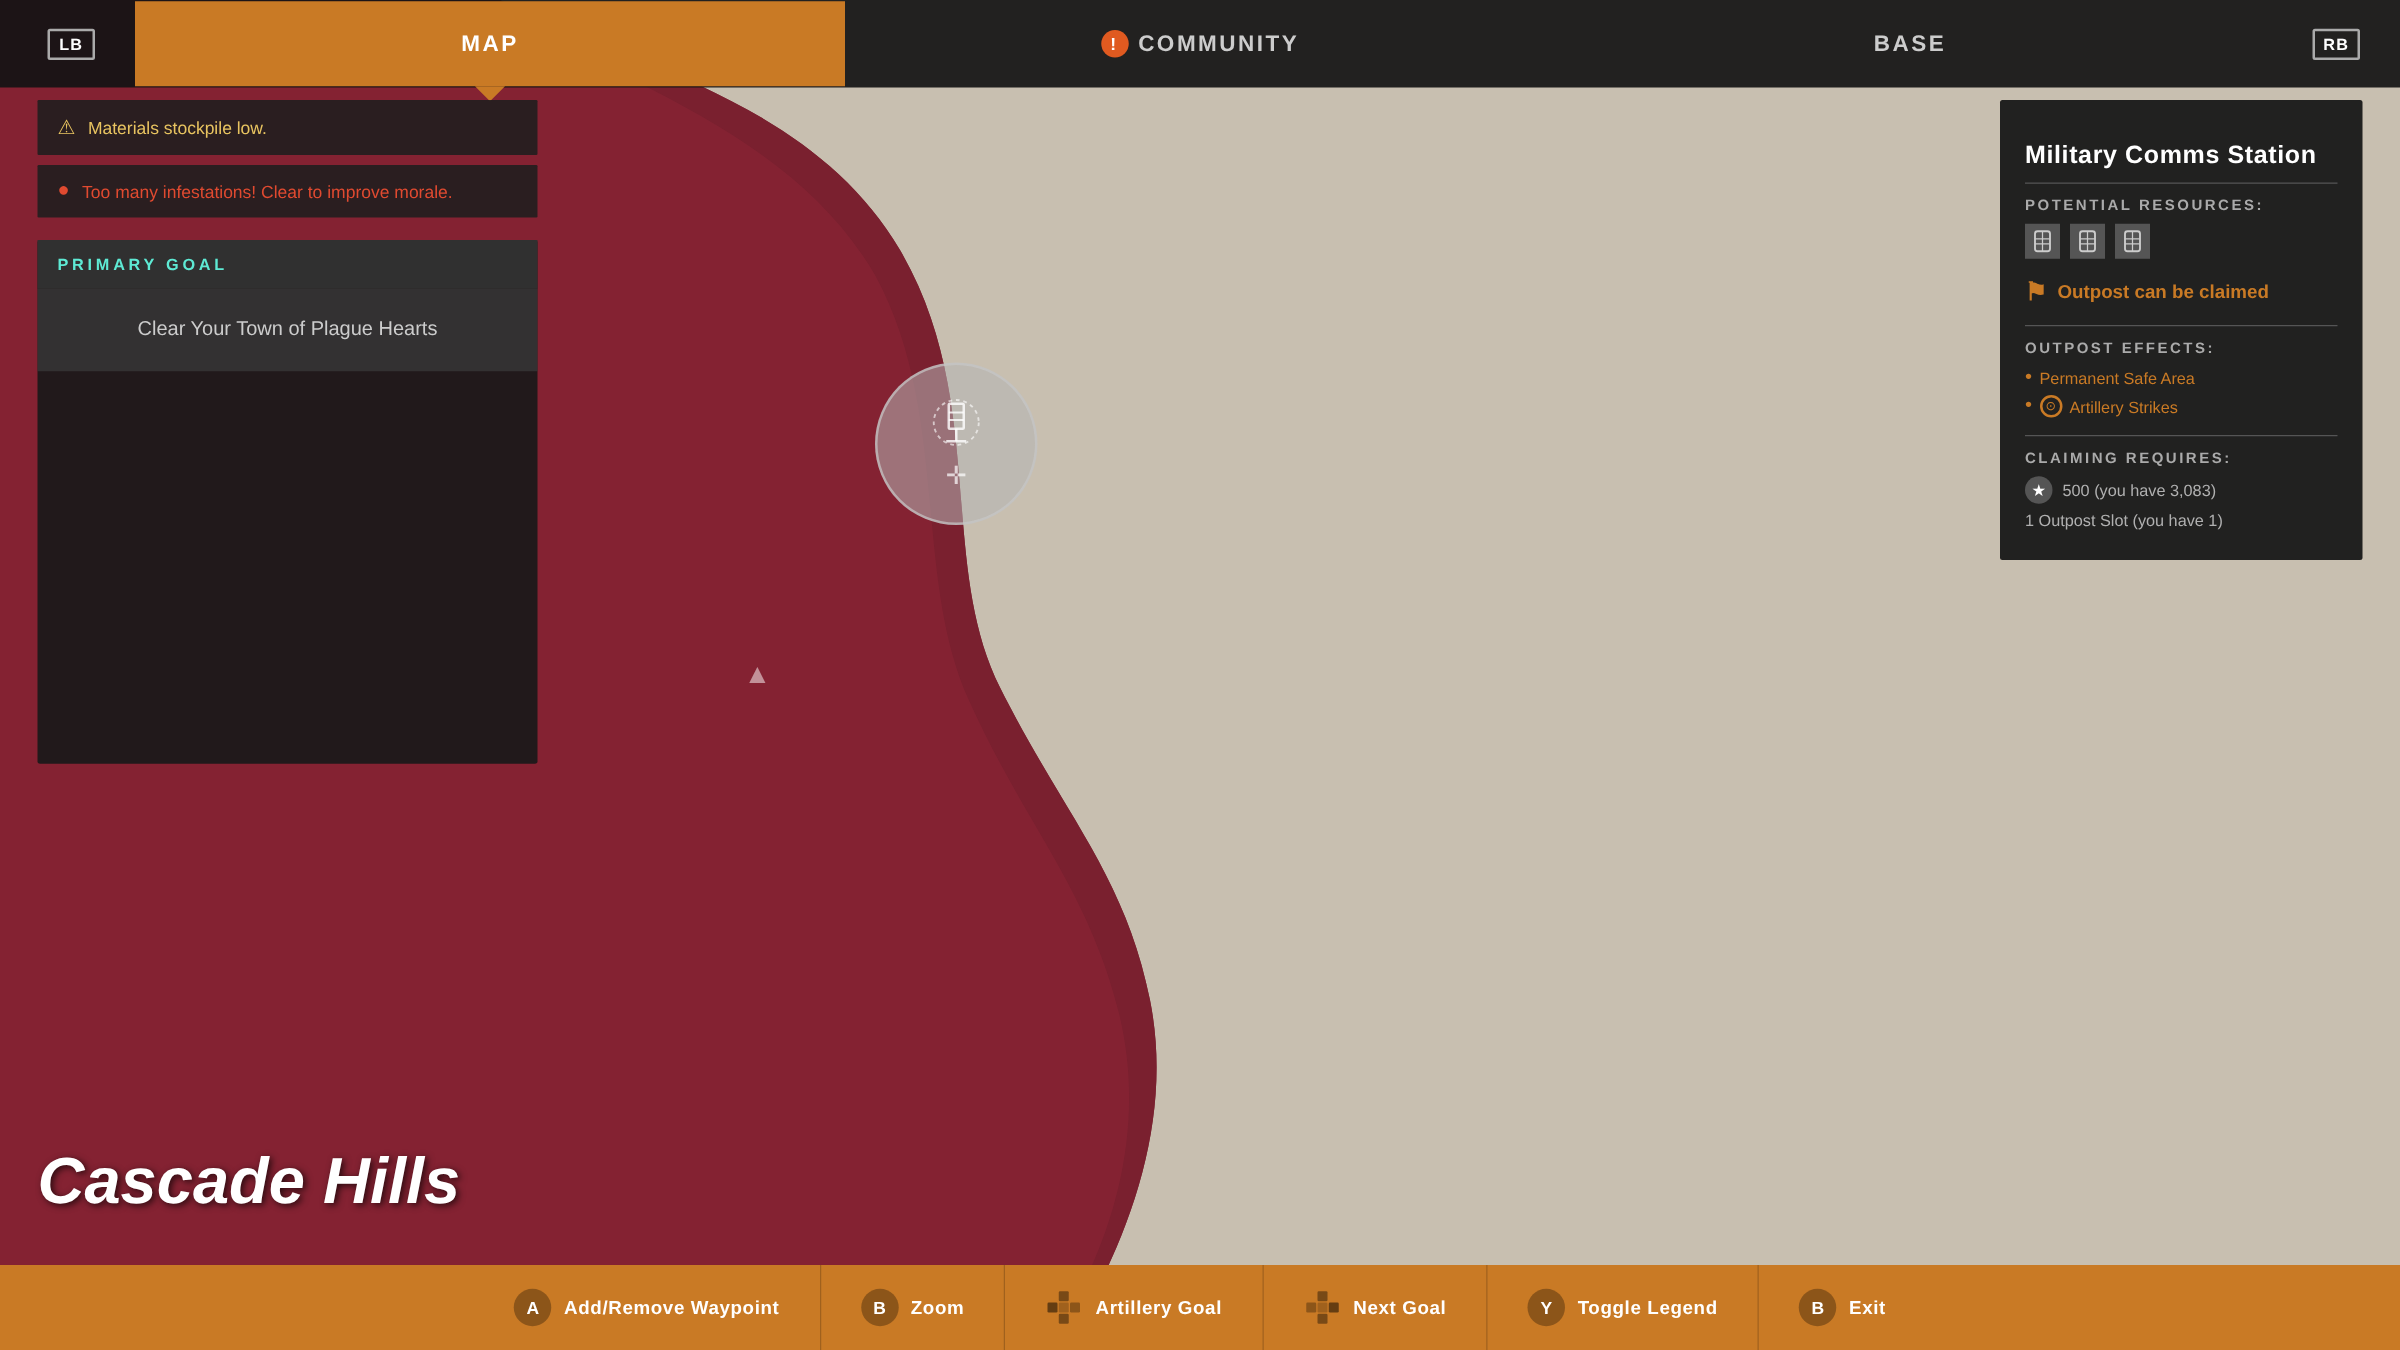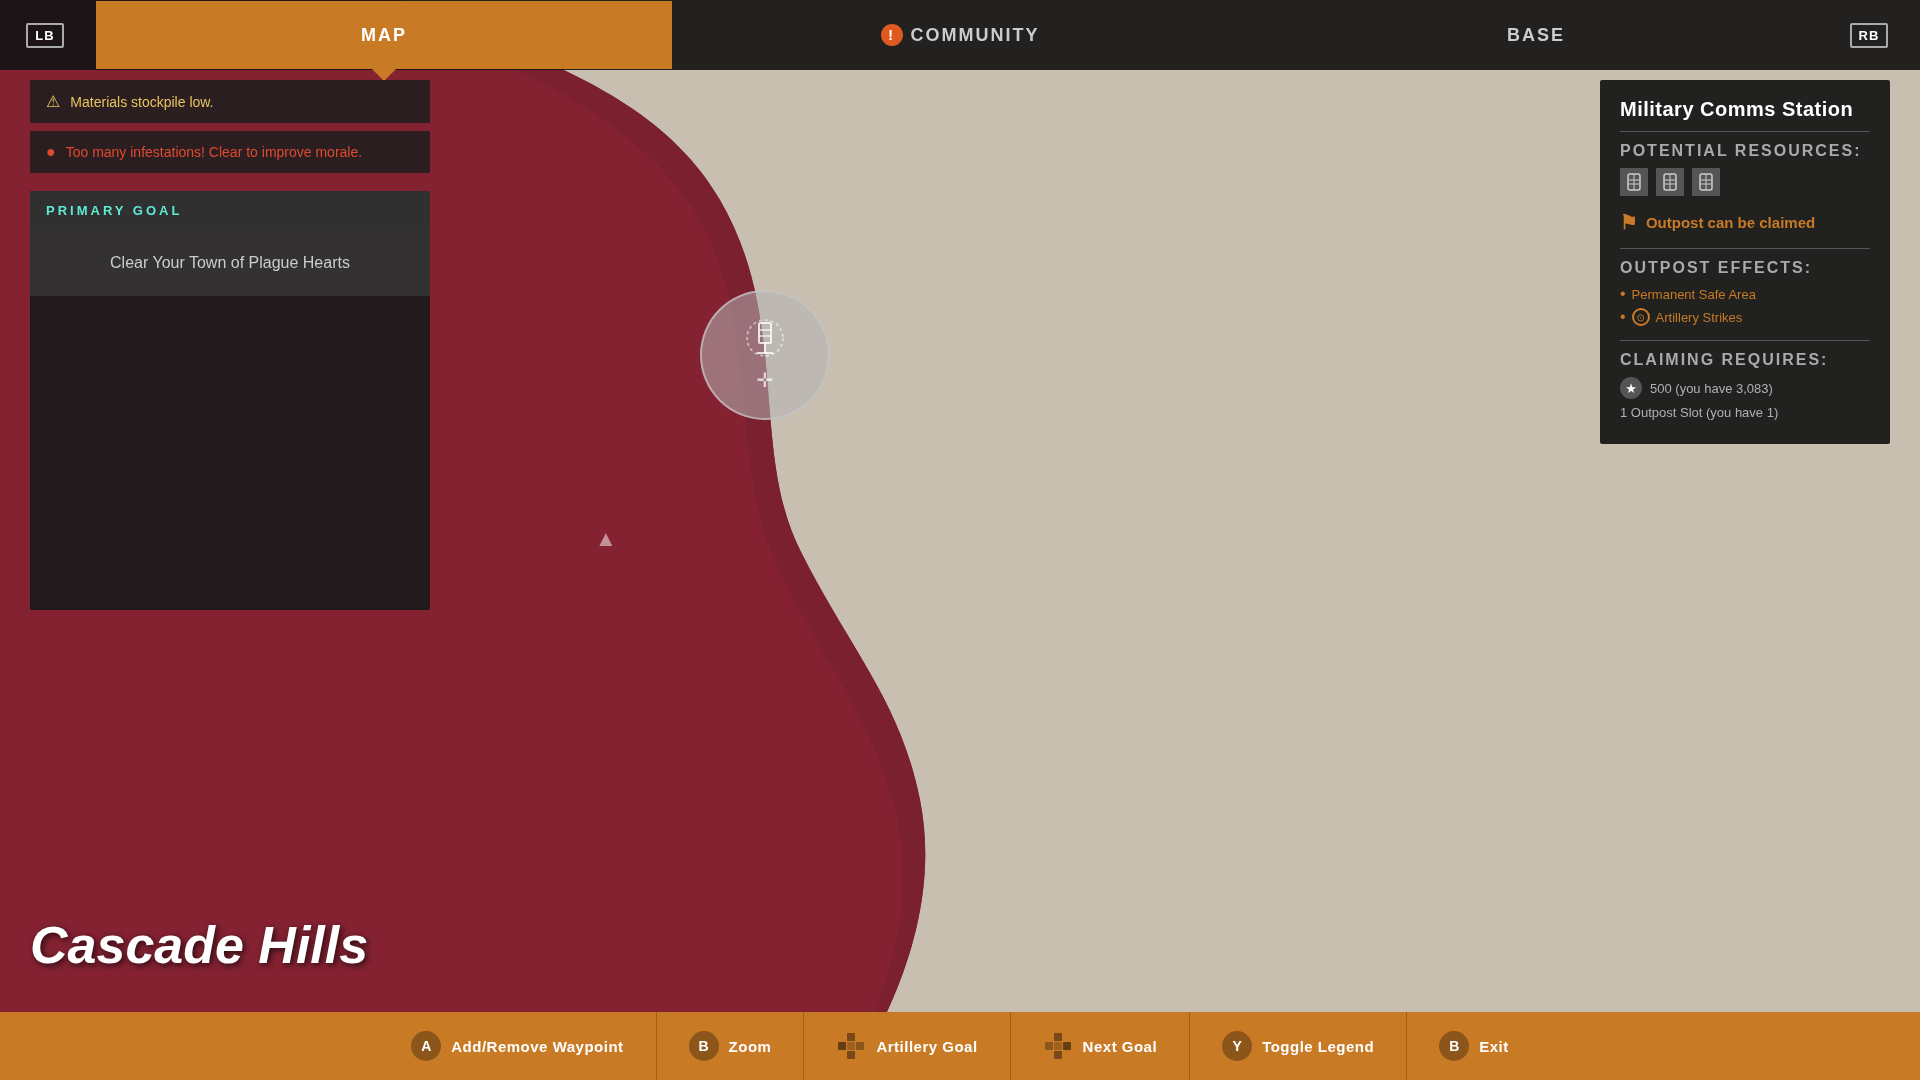--- a/index.html
+++ b/index.html
@@ -44,20 +44,21 @@
       align-items: center;
       justify-content: center;
       width: 96px;
       height: 70px;
       color: #ccc;
       font-size: 15px;
       font-weight: bold;
       letter-spacing: 1px;
       cursor: pointer;
       position: relative;
+      margin-left: 12px;
     }
     .nav-btn .btn-key {
       border: 2px solid #aaa;
       padding: 3px 7px;
       font-size: 13px;
       margin-right: 6px;
       font-weight: bold;
       color: #fff;
       border-radius: 2px;
     }
@@ -170,28 +171,29 @@
       z-index: 10;
       padding: 18px 20px;
       border-radius: 2px;
     }
     .panel-title {
       font-size: 20px;
       color: #fff;
       font-weight: bold;
       margin-bottom: 4px;
       letter-spacing: 0.5px;
+      margin-top: 15px;
     }
     .panel-divider {
       height: 1px;
       background: #555;
       margin: 10px 0;
     }
     .section-label {
-      font-size: 16px;
+      font-size: 12px;
       color: #aaa;
       letter-spacing: 2px;
       text-transform: uppercase;
       margin-bottom: 8px;
       font-weight: bold;
     }
     .resource-icons {
       display: flex;
       gap: 8px;
       margin-bottom: 14px;

